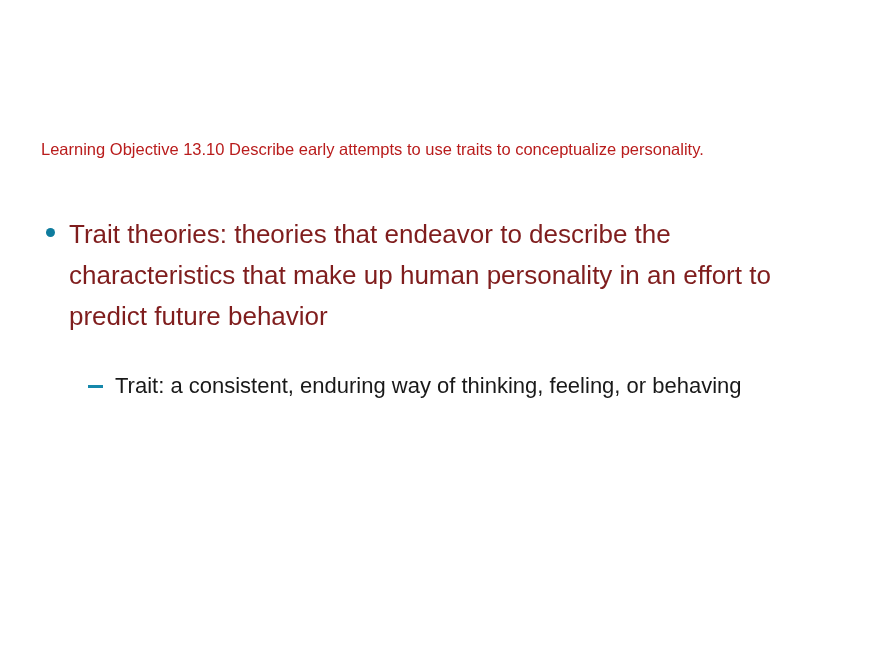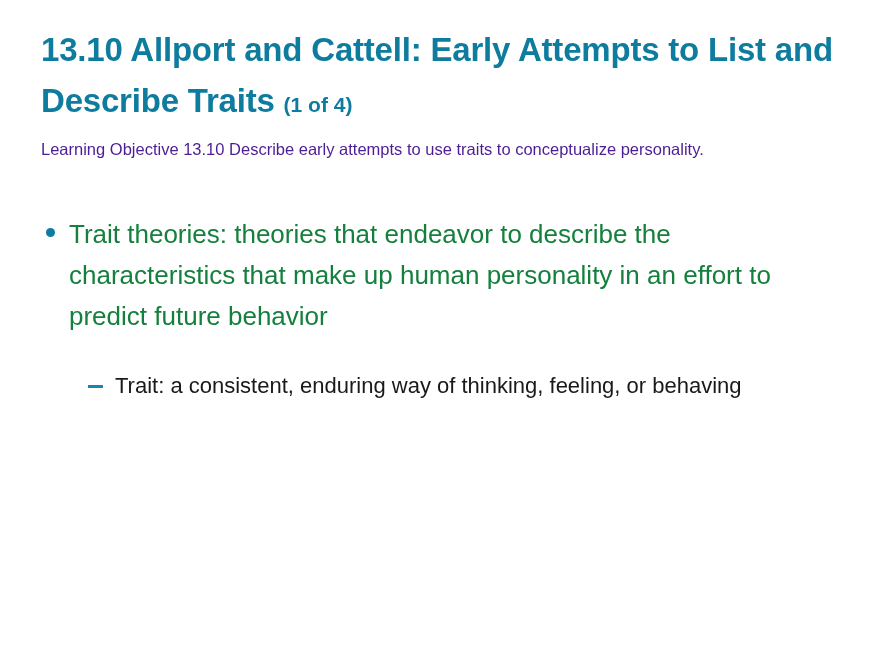--- a/index.html
+++ b/index.html
@@ -43,39 +43,39 @@
     letter-spacing: 0;
   }
 
   
   .learning-objective {
     position: absolute;
     left: 41px;
     top: 136px;
     width: 772px;
     margin: 0;
-    color: #4c1d95;
+    color: #b91c1c;
     font-size: 16.5px;
     font-weight: normal;
     line-height: 1.62;
   }
 
   
   .body-content {
     position: absolute;
     left: 41px;
     top: 214px;
     width: 800px;
   }
 
   .bullet-level1 {
     position: relative;
     padding-left: 28px;
     margin: 0 0 6px 0;
-    color: #15803d;
+    color: #7f1d1d;
     font-size: 26px;
     line-height: 1.58;
     font-weight: normal;
   }
   .bullet-level1 .marker-dot {
     position: absolute;
     left: 5px;
     top: 14px;
     width: 9px;
     height: 9px;
@@ -108,23 +108,20 @@
     display: block;
     max-width: 708px;
     margin-top: 32px;
   }
 </style>
 </head>
 <body>
 
 <div class="slide">
 
-  <div class="title-block">
-    <h1 class="slide-title"><span>13.10 Allport and Cattell: Early Attempts to List and Describe Traits</span> <span class="title-count">(1 of 4)</span></h1>
-  </div>
 
   <p class="learning-objective">Learning Objective 13.10 Describe early attempts to use traits to conceptualize personality.</p>
 
   <div class="body-content">
 
     <div class="bullet-level1">
       <span class="marker-dot"></span>
       <span class="bullet-text">Trait theories: theories that endeavor to describe the characteristics that make up human personality in an effort to predict future behavior</span>
     </div>
 

